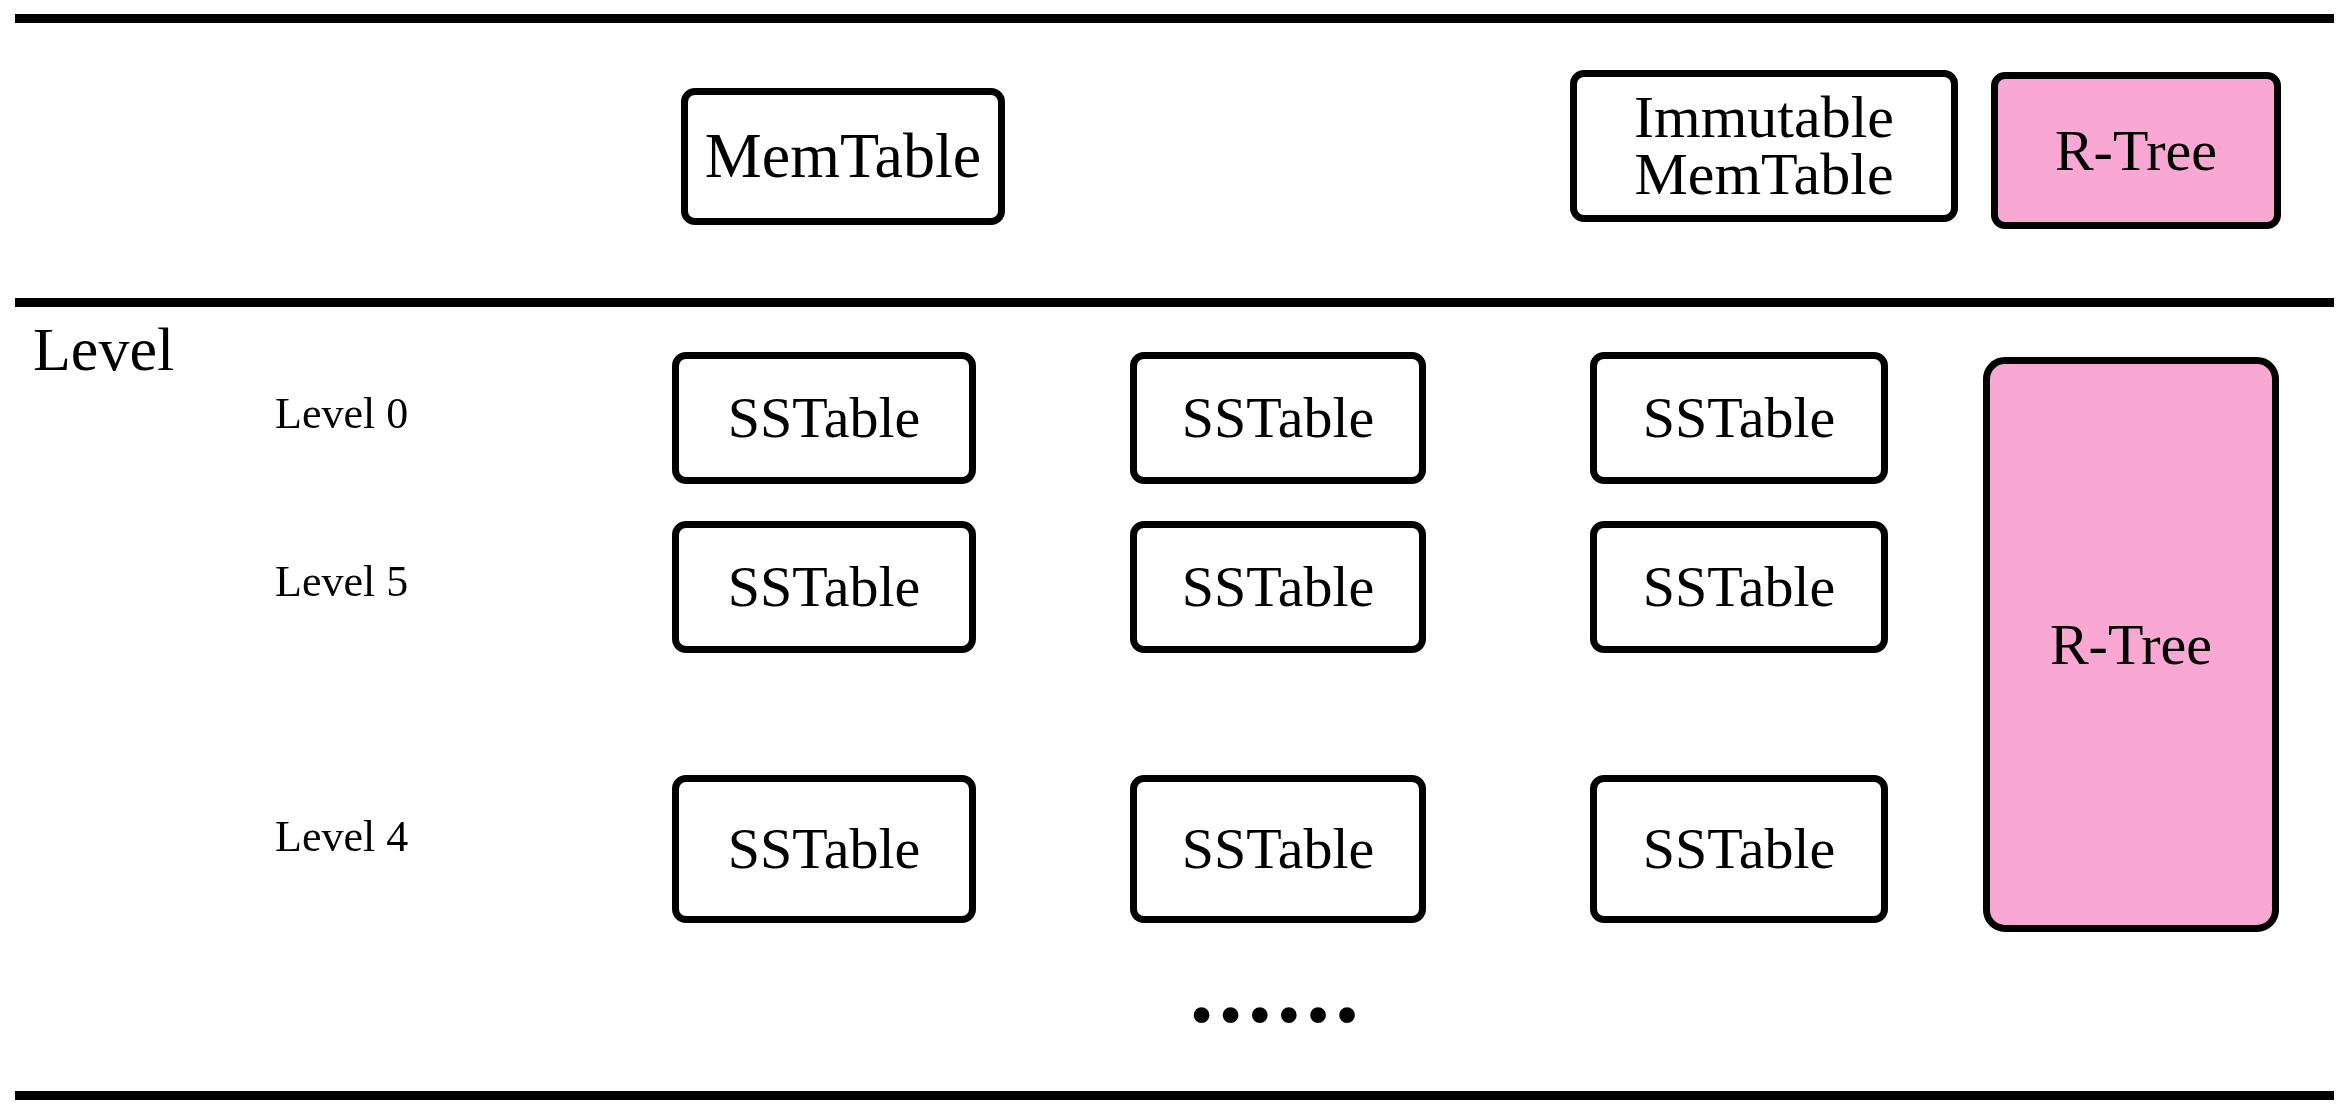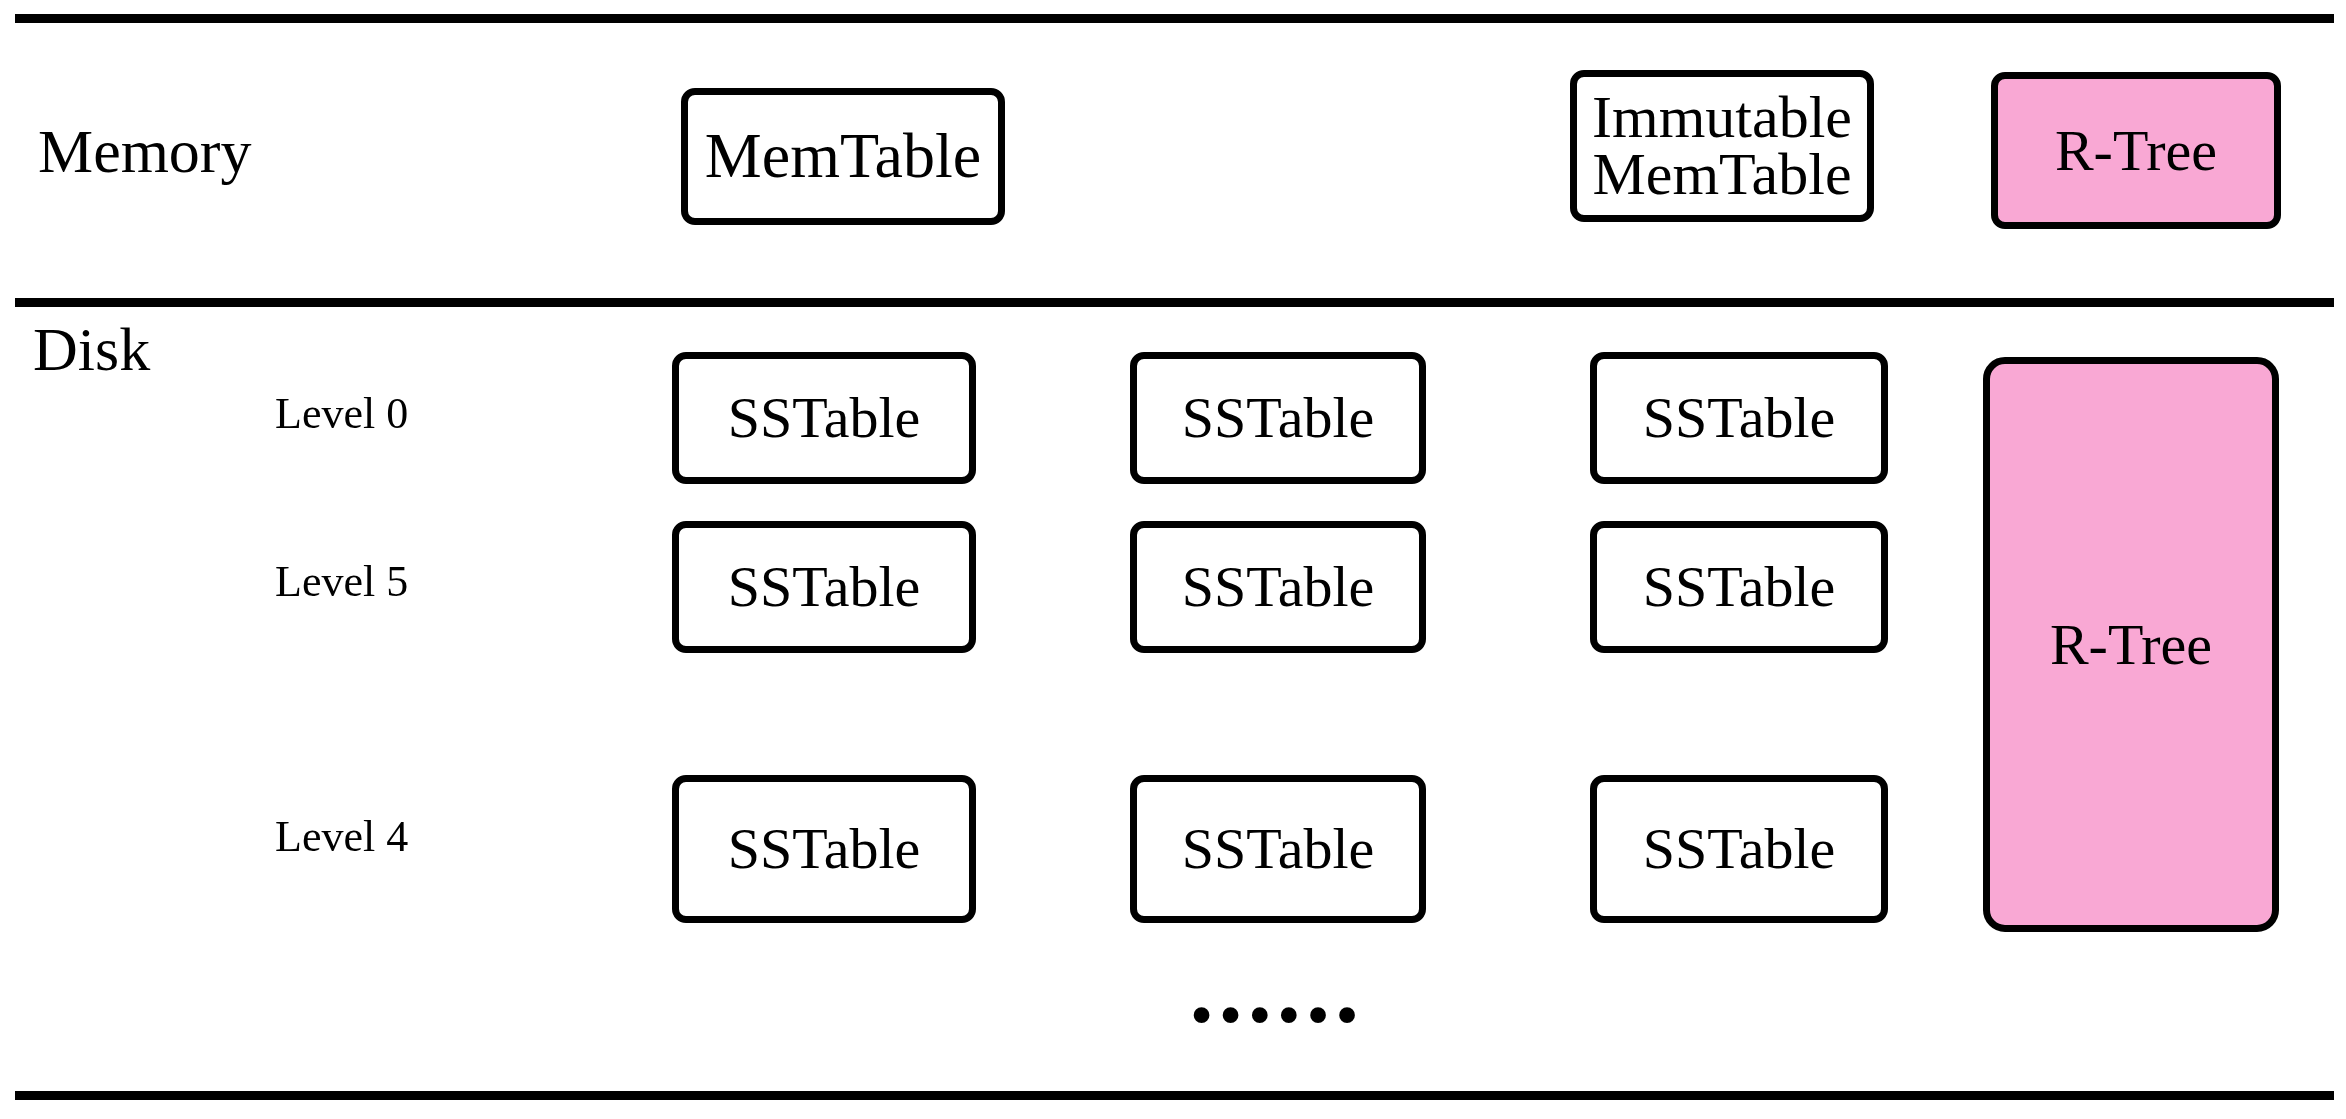--- a/index.html
+++ b/index.html
@@ -69,21 +69,21 @@
     line-height: 0.95;
   }
   .box.gray { background: #f9a8d4; }
 
   
   #box-memtable {
     left: 681px; top: 88px; width: 324px; height: 137px;
     font-size: 64px;
   }
   #box-immutable-memtable {
-    left: 1570px; top: 70px; width: 304px; height: 152px;
+    left: 1570px; top: 70px; width: 388px; height: 152px;
     font-size: 60px;
   }
   #box-memory-rtree {
     left: 1991px; top: 72px; width: 290px; height: 157px;
     font-size: 58px;
   }
 
   
   .box.sstable { font-size: 58px; }
 
@@ -107,23 +107,22 @@
 </style>
 </head>
 <body>
 
 <div id="canvas">
 
   <div class="rule" id="rule-top"></div>
   <div class="rule" id="rule-middle"></div>
   <div class="rule" id="rule-bottom"></div>
 
-  <div class="section-label" id="label-memory">Memory</div>
 
-  <div class="section-label" id="label-disk">Disk</div>
+  <div class="section-label" id="label-disk">Level</div>
 
   <div class="box" id="box-memtable">
     <span>MemTable</span>
   </div>
 
   <div class="box" id="box-immutable-memtable">
     <span>Immutable
 MemTable</span>
   </div>
 

